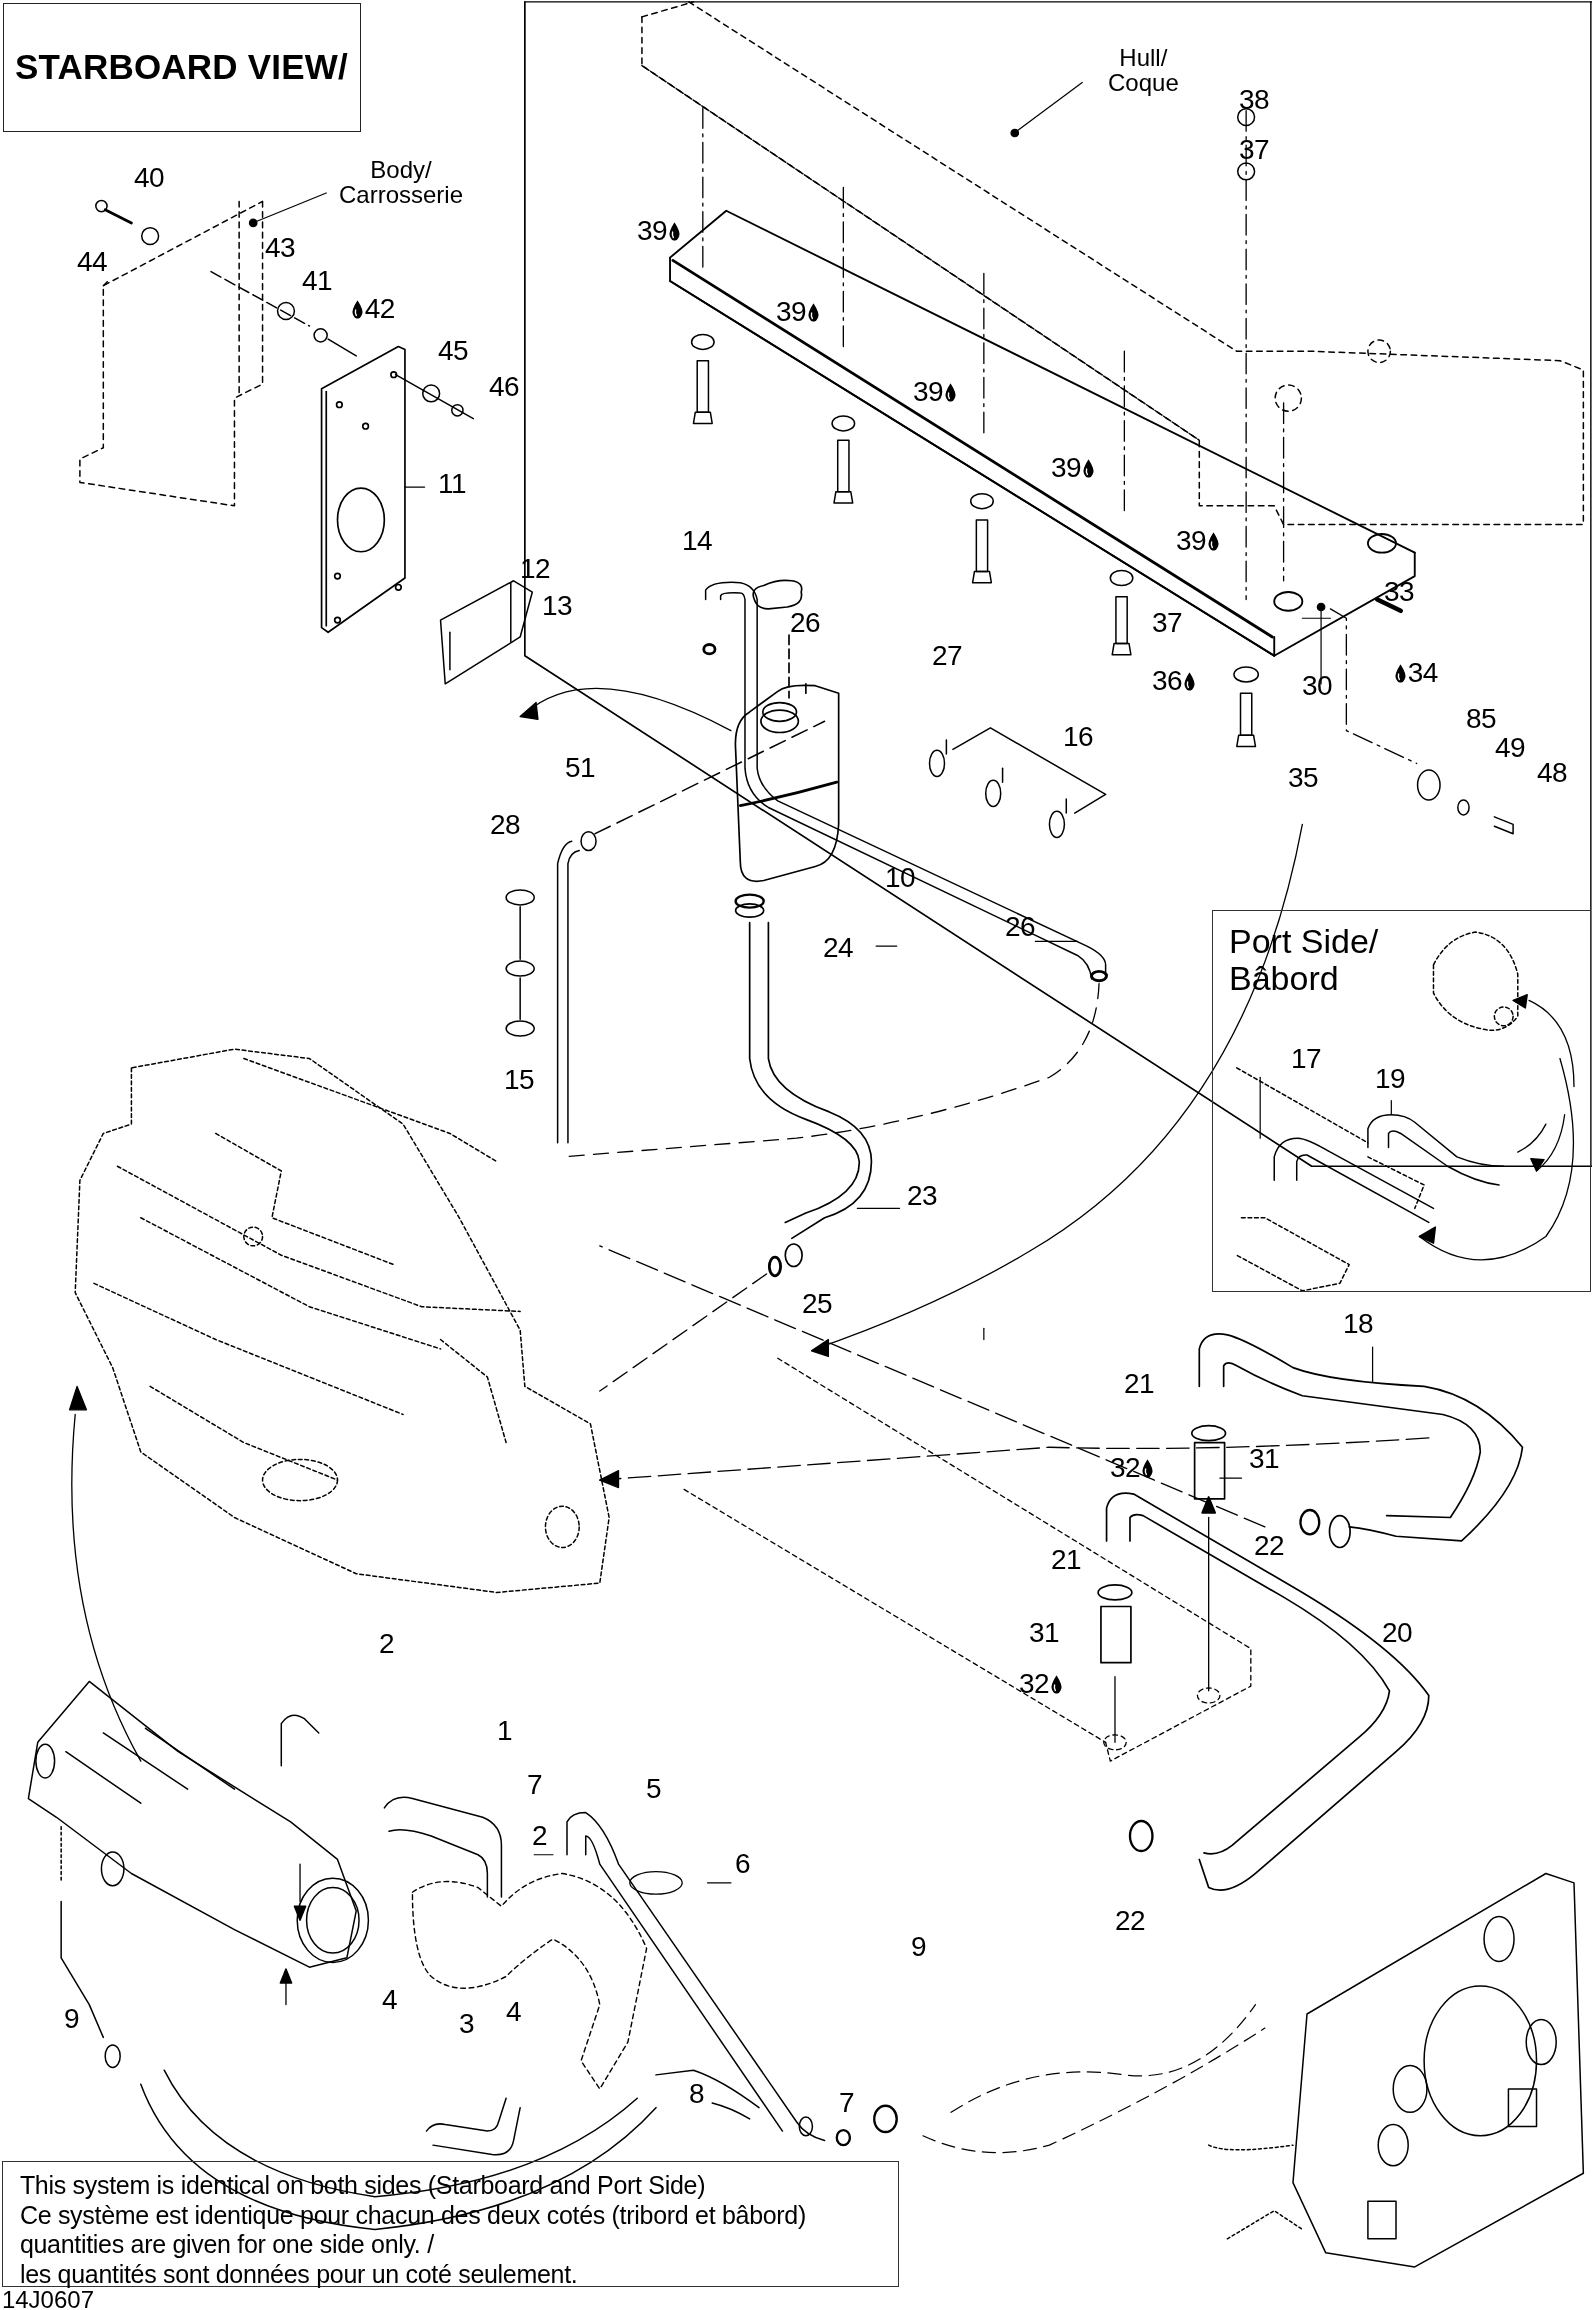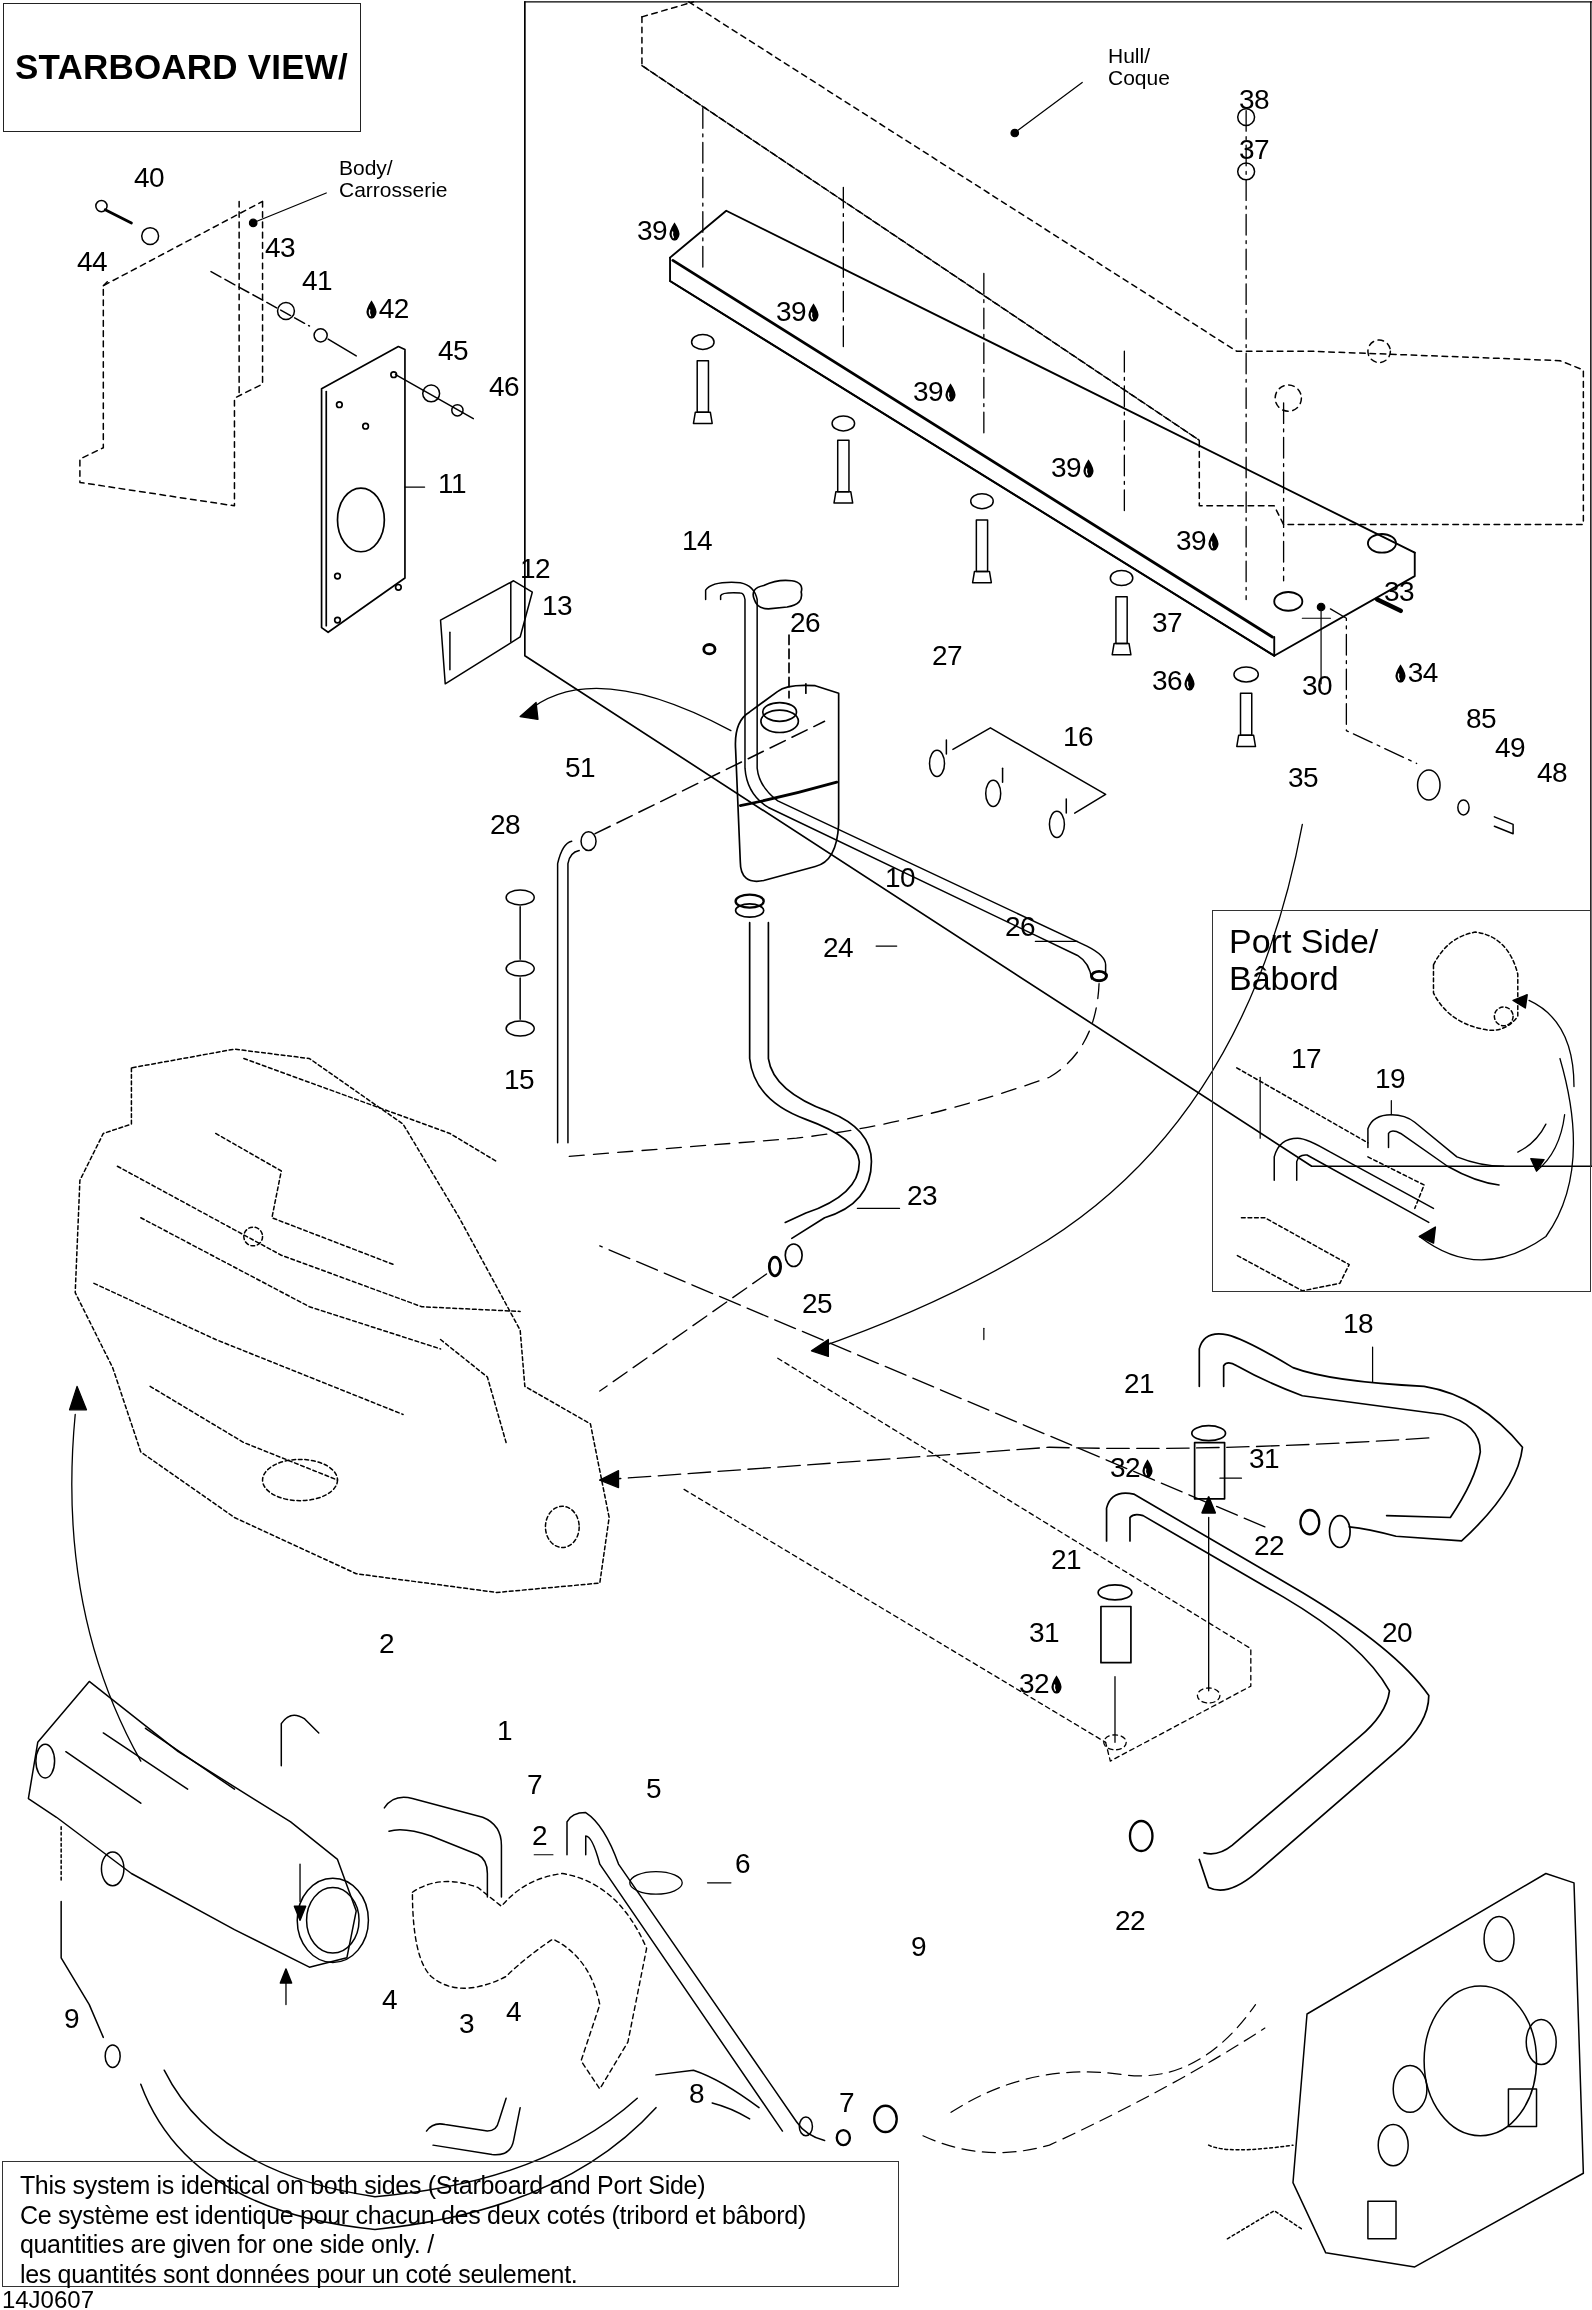--- a/index.html
+++ b/index.html
@@ -8,21 +8,21 @@
   #stage { position: absolute; left: 0; top: 0; width: 1593px; height: 2310px; }
   svg.art { position: absolute; left: 0; top: 0; }
   .lbl { position: absolute; font-family: "Liberation Sans", sans-serif; font-size: 28px;
          line-height: 1; color: #000; white-space: nowrap; letter-spacing: -0.5px; }
   .lbl .drop { display: inline-block; width: 13px; height: 19px; margin: 0 0.9px;
                vertical-align: -0.9px; }
   .title-box { position: absolute; left: 2.8px; top: 2.8px; width: 358px; height: 129px;
                border: 1.9px solid #222; box-sizing: border-box; background: #fff;
                display: flex; flex-direction: column; justify-content: center; padding-left: 11.2px; }
   .title-box span { font-weight: bold; font-size: 35px; line-height: 1.05; letter-spacing: 0.2px; }
-  .region-label { position: absolute; font-size: 21px; line-height: 1.05; }
+  .region-label { position: absolute; font-size: 24px; line-height: 1.05; text-align: center; }
   .port-box { position: absolute; left: 1212px; top: 910px; width: 379px; height: 382px;
               border: 1.9px solid #333; box-sizing: border-box; }
   .port-title { position: absolute; left: 1229px; top: 923px; font-size: 34px; line-height: 1.08; }
   .note-box { position: absolute; left: 1.9px; top: 2161px; width: 897px; height: 126px;
               border: 1.4px solid #333; box-sizing: border-box; padding: 9.4px 0 0 17px; }
   .note-box div { font-size: 25px; line-height: 1.18; letter-spacing: -0.3px; }
   .code { position: absolute; left: 1.9px; top: 2286px; font-size: 24px; }
 </style>
 </head>
 <body>
@@ -379,21 +379,21 @@
         <use href="#drop"></use>
       </svg></span>
   <span class="lbl" style="left:1176px;top:527px"><span>39</span><svg class="drop" viewBox="0 0 14 20" width="13" height="19">
         <use href="#drop"></use>
       </svg></span>
 
   <span class="lbl" style="left:134px;top:164px">40</span>
   <span class="lbl" style="left:77px;top:248px">44</span>
   <span class="lbl" style="left:265px;top:234px">43</span>
   <span class="lbl" style="left:302px;top:267px">41</span>
-  <span class="lbl" style="left:364px;top:295px"><svg class="drop" viewBox="0 0 14 20" width="13" height="19">
+  <span class="lbl" style="left:350px;top:295px"><svg class="drop" viewBox="0 0 14 20" width="13" height="19">
         <use href="#drop"></use>
       </svg><span>42</span></span>
   <span class="lbl" style="left:438px;top:337px">45</span>
   <span class="lbl" style="left:489px;top:373px">46</span>
   <span class="lbl" style="left:438px;top:470px">11</span>
 
   <span class="lbl" style="left:520px;top:555px">12</span>
   <span class="lbl" style="left:542px;top:592px">13</span>
   <span class="lbl" style="left:682px;top:527px">14</span>
   <span class="lbl" style="left:790px;top:609px">26</span>

